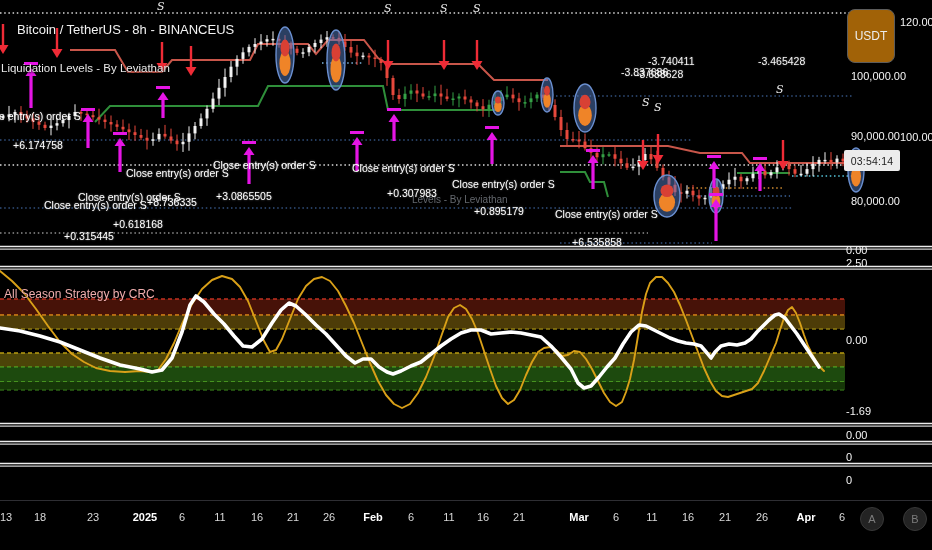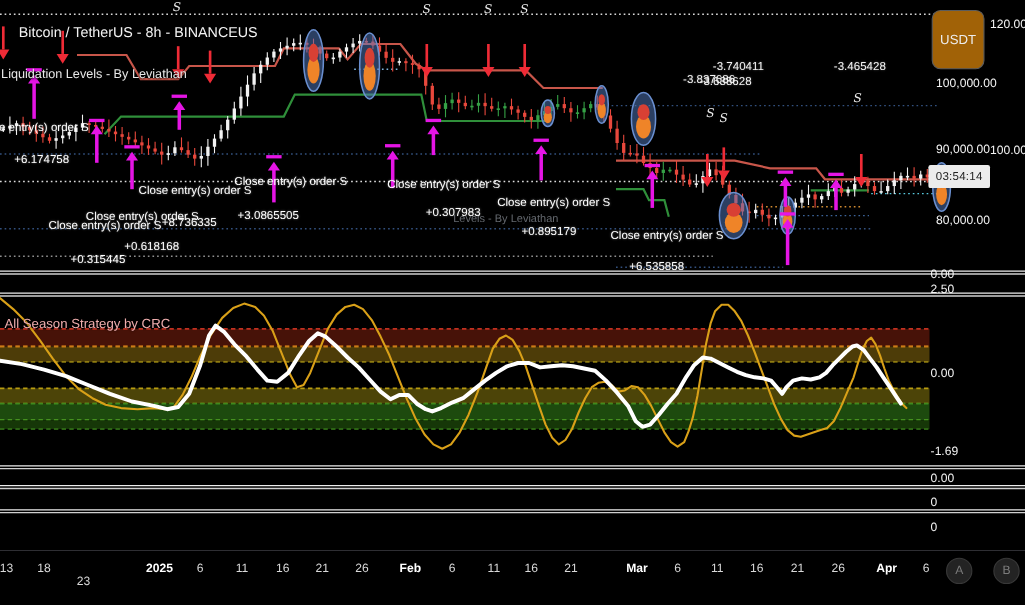--- a/index.html
+++ b/index.html
@@ -521,21 +521,21 @@
     </div>
 
   <div class="usdt-button">
     <span>USDT</span>
   </div>
   <div class="countdown">03:54:14</div>
 
   <div class="time-axis" id="time-axis">
       <div class="tick" style="left: 6px;">13</div>
       <div class="tick" style="left: 40px;">18</div>
-      <div class="tick" style="left: 76px; margin-top: 12px;">23</div>
+      <div class="tick" style="left: 93px;">23</div>
       <div class="tick major" style="left: 145px;">2025</div>
       <div class="tick" style="left: 182px;">6</div>
       <div class="tick" style="left: 220px;">11</div>
       <div class="tick" style="left: 257px;">16</div>
       <div class="tick" style="left: 293px;">21</div>
       <div class="tick" style="left: 329px;">26</div>
       <div class="tick major" style="left: 373px;">Feb</div>
       <div class="tick" style="left: 411px;">6</div>
       <div class="tick" style="left: 449px;">11</div>
       <div class="tick" style="left: 483px;">16</div>

